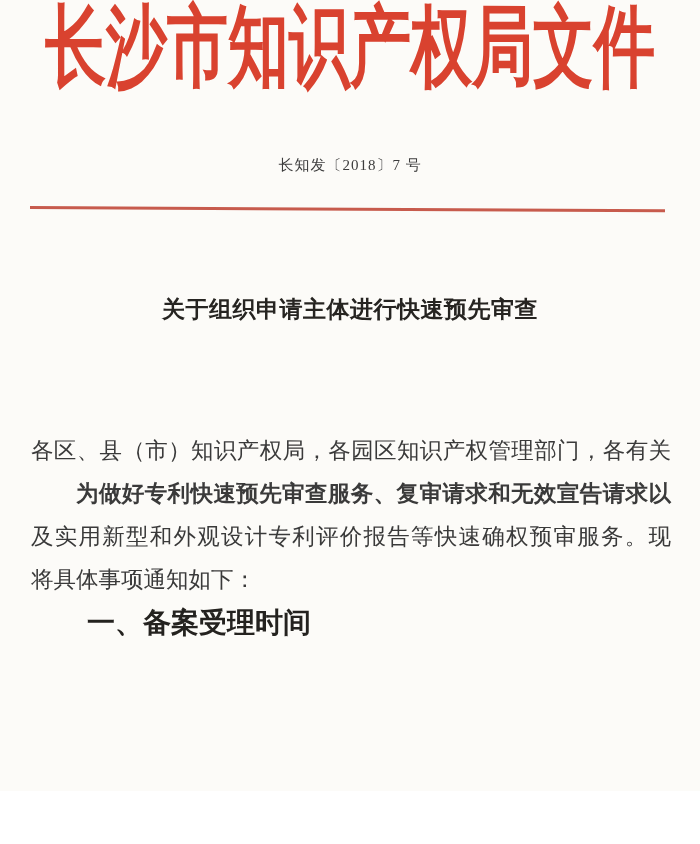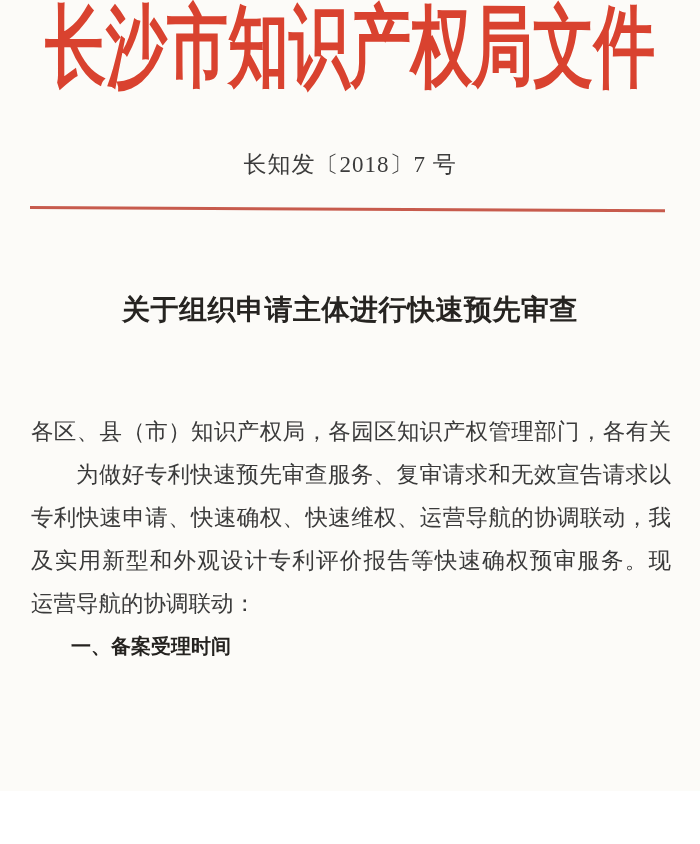--- a/index.html
+++ b/index.html
@@ -29,21 +29,21 @@
     transform-origin: 50% 0;
     white-space: nowrap;
     letter-spacing: 0px;
   }
   .doc-number {
     position: absolute;
     top: 151px;
     left: 0;
     width: 100%;
     text-align: center;
-    font-size: 23px;
+    font-size: 15px;
     line-height: 28px;
     color: #3c3c3c;
     letter-spacing: 1px;
   }
   .red-rule {
     position: absolute;
     top: 206px;
     left: 30px;
     width: 635px;
     height: 3px;
@@ -51,66 +51,65 @@
     transform: rotate(0.3deg);
     transform-origin: 0 50%;
   }
   .doc-title {
     position: absolute;
     top: 283px;
     left: 0;
     width: 100%;
     text-align: center;
     font-weight: bold;
-    font-size: 28px;
+    font-size: 23px;
     line-height: 53px;
     color: var(--title_text, #262421);
     letter-spacing: 0.5px;
   }
   .body-block {
     position: absolute;
-    top: 410px;
+    top: 429px;
     left: 31px;
     width: 640px;
     font-size: 22.5px;
     line-height: 43px;
     color: var(--body_text, #3a3a3a);
   }
   .line { white-space: nowrap; }
   .just {
     white-space: normal;
     text-align: justify;
     text-align-last: justify;
     text-justify: inter-character;
   }
-  .indent { text-indent: 2em; }
+  .indent { text-indent: 2em; font-weight: bold; }
   .heading {
     font-weight: bold;
     font-family: "Liberation Sans", "DejaVu Sans", sans-serif;
     color: #24221f;
-    font-size: 20px;
+    font-size: 28px;
   }
 </style>
 </head>
 <body>
 
 <div class="page">
 
   <div class="masthead">长沙市知识产权局文件</div>
 
   <div class="doc-number">长知发〔2018〕7 号</div>
 
   <div class="red-rule"></div>
 
   <div class="doc-title">
     <div>关于组织申请主体进行快速预先审查</div>
   </div>
 
   <div class="body-block">
     <div class="line just">各区、县（市）知识产权局，各园区知识产权管理部门，各有关</div>
     <div class="line just indent">为做好专利快速预先审查服务、复审请求和无效宣告请求以</div>
-    <div class="line just">专利快速申请、快速确权、快速维权、运营导航的协调联动，我</div>
     <div class="line just">及实用新型和外观设计专利评价报告等快速确权预审服务。现</div>
-    <div class="line">运营导航的协调联动：</div>
+    <div class="line">将具体事项通知如下：</div>
     <div class="line heading indent">一、备案受理时间</div>
   </div>
 
 </div>
 
 </body></html>

